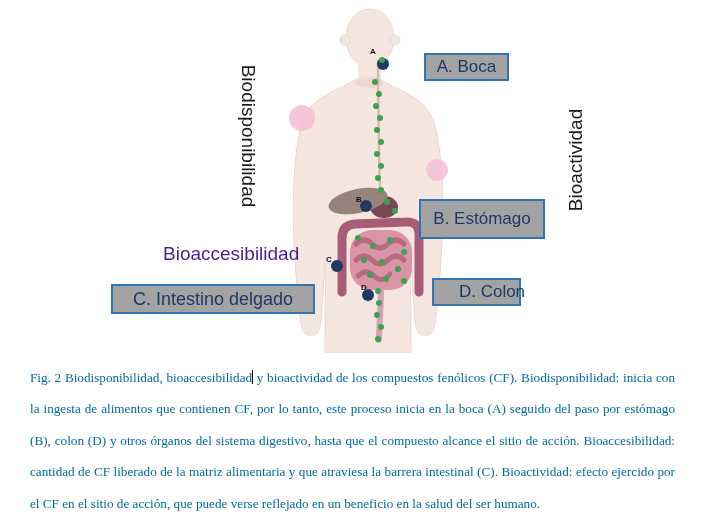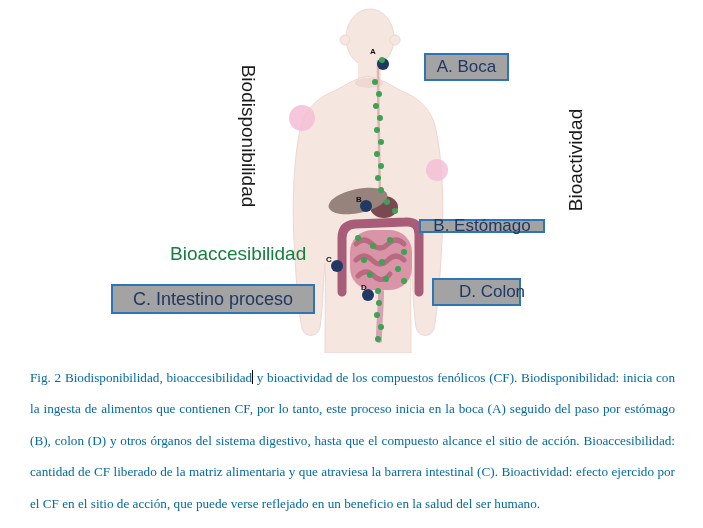--- a/index.html
+++ b/index.html
@@ -11,29 +11,29 @@
   }
   .figure-area { position: absolute; left: 0; top: 0; width: 703px; height: 360px; }
   .body-svg { position: absolute; left: 278px; top: 8px; }
 
   .vlabel {
     position: absolute; font-size: 19px; color: #1a1a1a;
     text-align: center; white-space: nowrap;
   }
   #vlabel-left  { left: 167px; top: 125px; width: 162px; transform: rotate(90deg); }
   #vlabel-right { left: 516px; top: 149px; width: 120px; transform: rotate(-90deg); }
-  .hlabel { position: absolute; left: 170px; top: 243px; font-size: 19px; color: #15803d; }
+  .hlabel { position: absolute; left: 163px; top: 243px; font-size: 19px; color: #4c1d95; }
 
   .callout {
     position: absolute; display: flex; align-items: center; justify-content: center;
     background: #a3a3a3; border: 2px solid #2e75b6; color: #1f3864;
     font-size: 17px; white-space: nowrap;
   }
   #callout-boca      { left: 424px; top: 53px;  width: 85px;  height: 28px; }
-  #callout-estomago  { left: 419px; top: 199px; width: 126px; height: 14px; margin-top: 20px; }
+  #callout-estomago  { left: 419px; top: 199px; width: 126px; height: 40px; }
   #callout-intestino { left: 111px; top: 284px; width: 204px; height: 30px; font-size: 18px; }
   #callout-colon     { left: 432px; top: 278px; width: 89px;  height: 28px; padding-left: 31px; }
 
   .caption {
     position: absolute; left: 30px; top: 362px; width: 645px;
     font-family: "Liberation Serif", serif;
     font-size: 13.2px; line-height: 31.4px;
     text-align: justify; color: #0369a1;
   }
   .caret {
@@ -125,18 +125,18 @@
   <div class="vlabel" id="vlabel-left">Biodisponibilidad</div>
 
   <div class="vlabel" id="vlabel-right">Bioactividad</div>
 
   <div class="hlabel">Bioaccesibilidad</div>
 
   <div class="callout" id="callout-boca">A. Boca</div>
 
   <div class="callout" id="callout-estomago">B. Estómago</div>
 
-  <div class="callout" id="callout-intestino">C. Intestino proceso</div>
+  <div class="callout" id="callout-intestino">C. Intestino delgado</div>
 
   <div class="callout" id="callout-colon">D. Colon</div>
 </div>
 
 <div class="caption"><span>Fig. 2 Biodisponibilidad, bioaccesibilidad</span><span class="caret"></span><span> y bioactividad de los compuestos fenólicos (CF). Biodisponibilidad: inicia con la ingesta de alimentos que contienen CF, por lo tanto, este proceso inicia en la boca (A) seguido del paso por estómago (B), colon (D) y otros órganos del sistema digestivo, hasta que el compuesto alcance el sitio de acción. Bioaccesibilidad: cantidad de CF liberado de la matriz alimentaria y que atraviesa la barrera intestinal (C). Bioactividad: efecto ejercido por el CF en el sitio de acción, que puede verse reflejado en un beneficio en la salud del ser humano.</span></div>
 
 </body></html>

